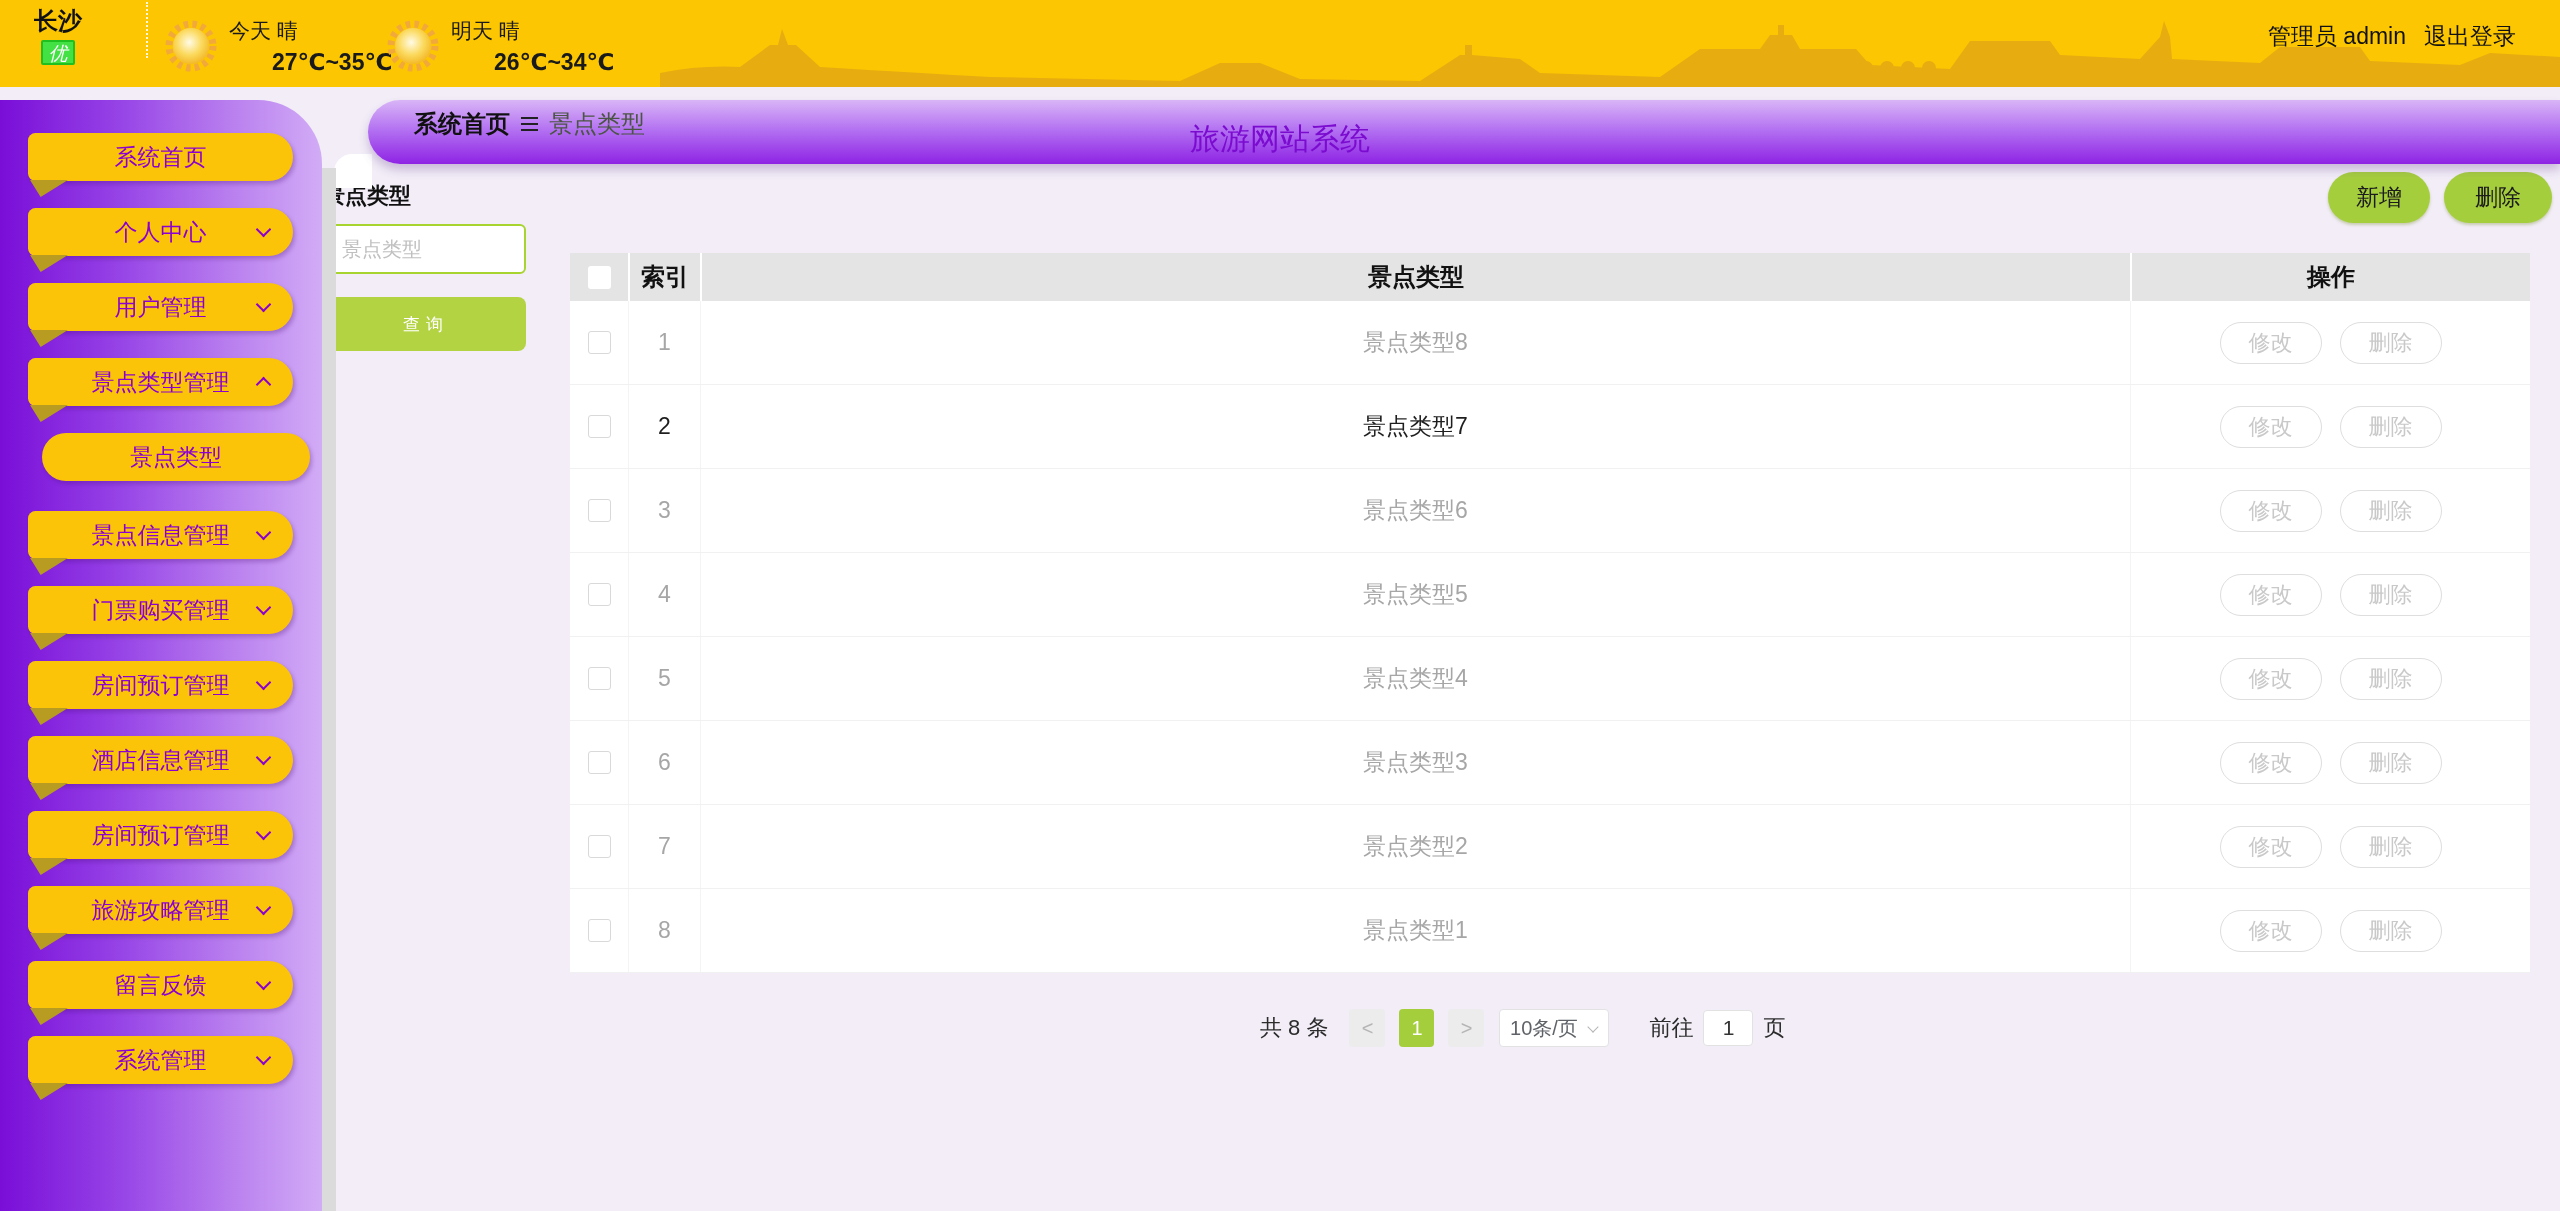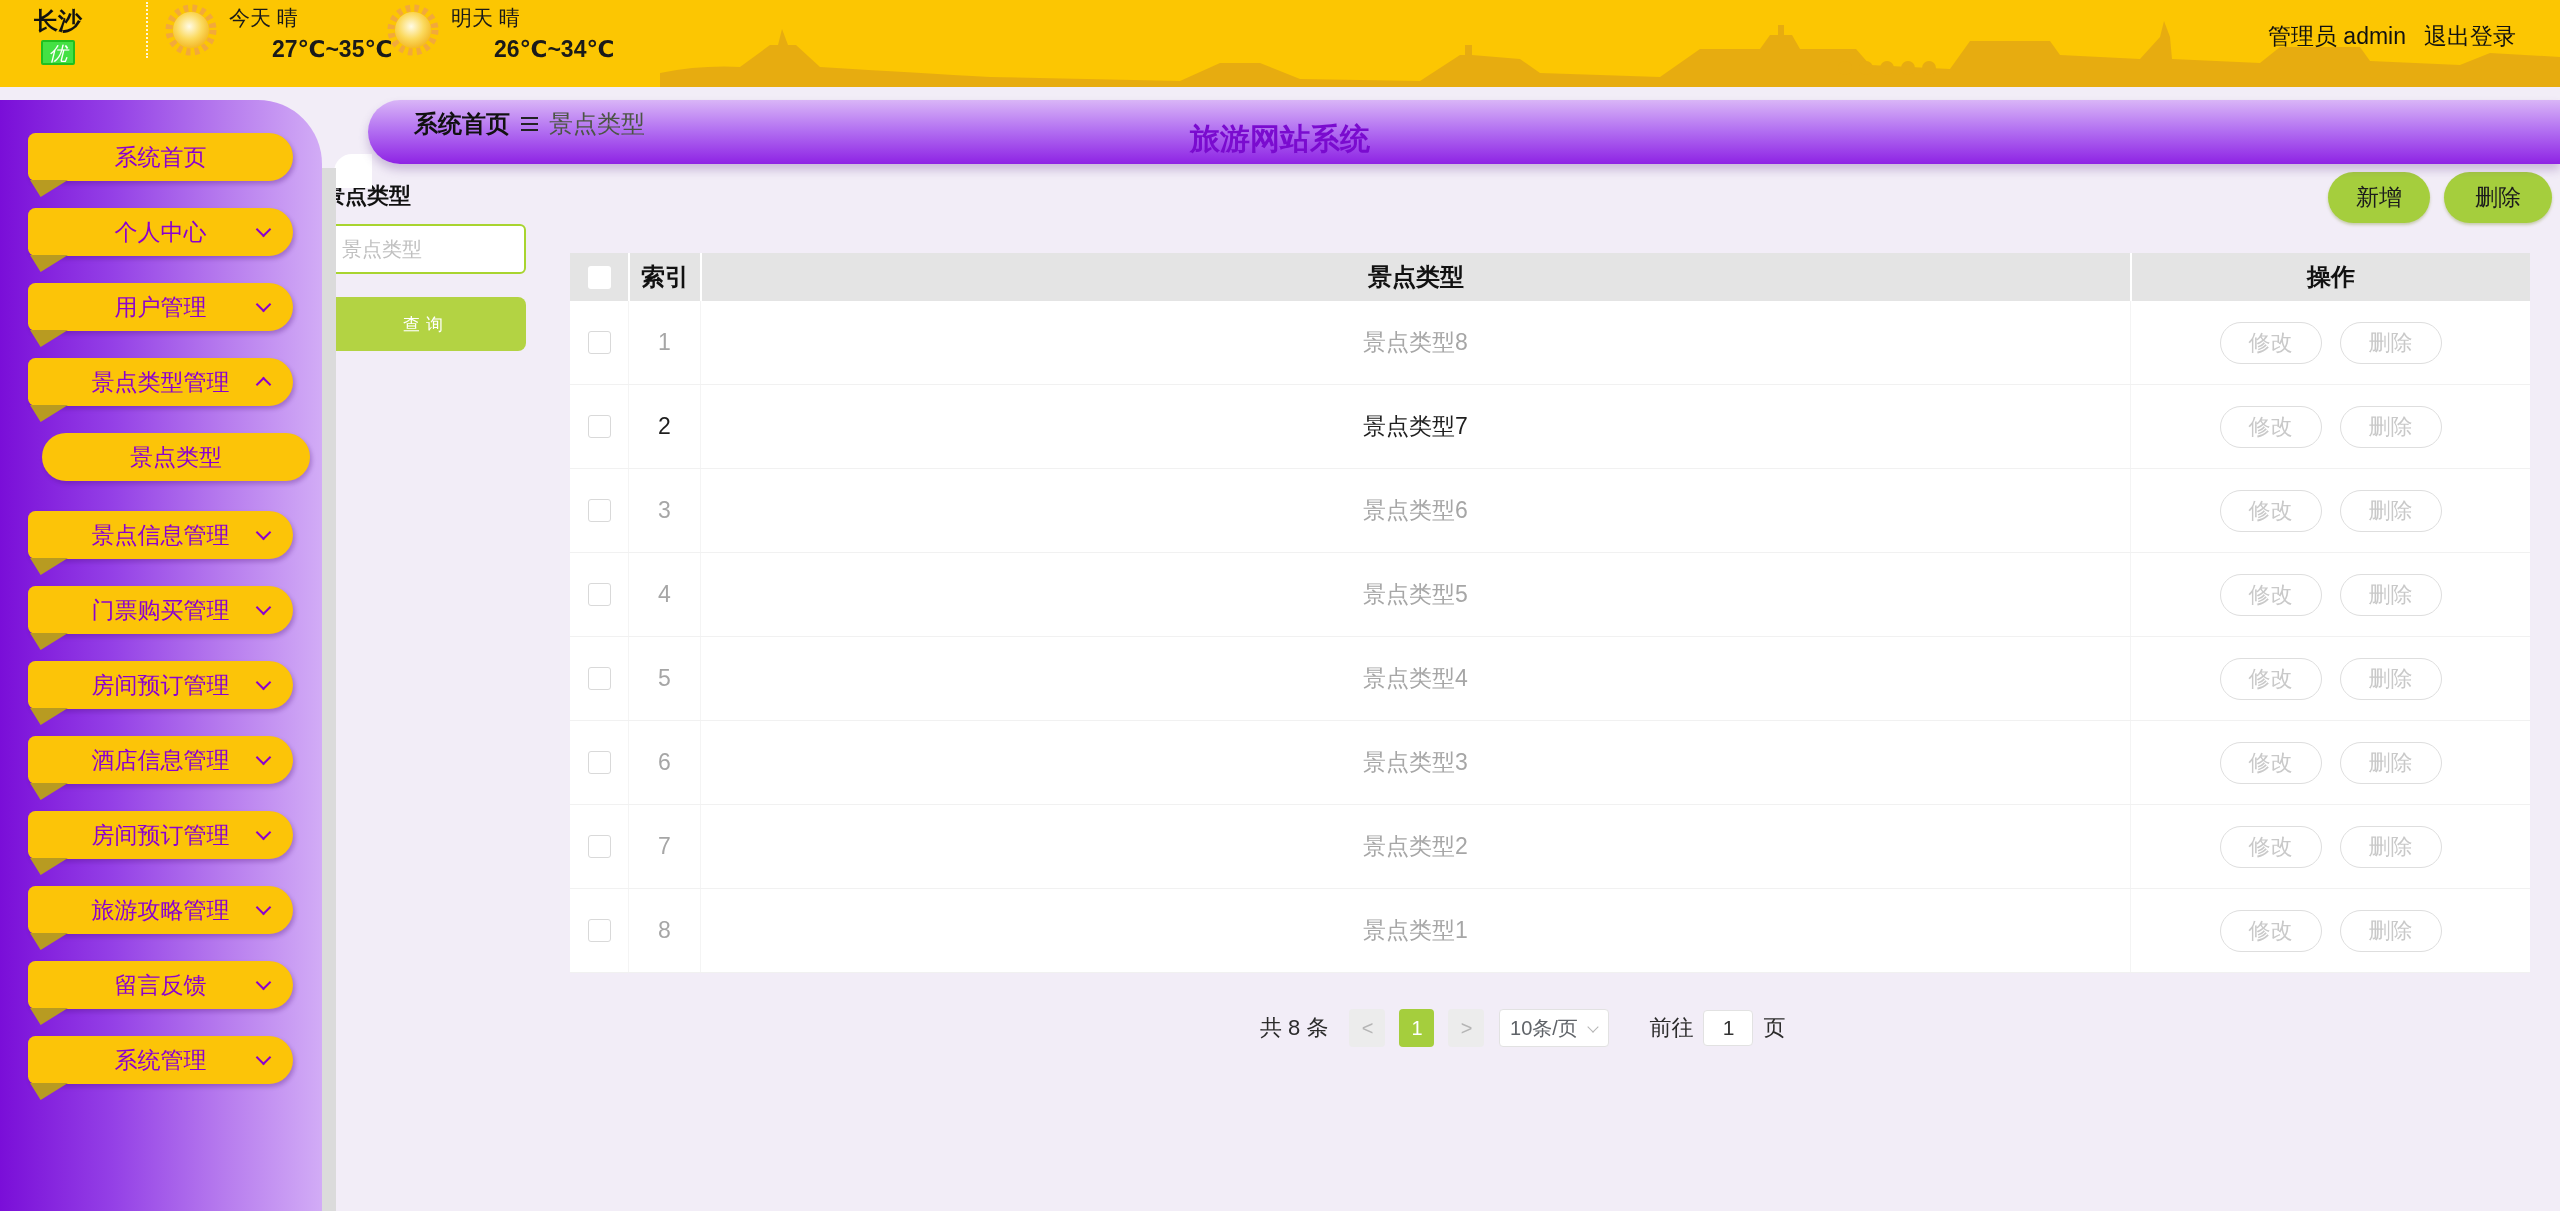--- a/index.html
+++ b/index.html
@@ -11,21 +11,21 @@
   .hdr { position:absolute; left:0; top:0; width:2560px; height:87px;
          background:var(--header-bg,#FCC602); z-index:5; }
   .skyline { position:absolute; left:660px; bottom:0; width:1900px; height:72px; }
   .city-block { position:absolute; left:34px; top:5px; text-align:center; }
   .city { font-size:24px; font-weight:bold; color:#111; }
   .aqi { margin:3px auto 0; width:34px; height:25px; line-height:23px;
          background:var(--aqi-green,#44E144); border:2px solid #1fbf1f; color:#fff;
          font-style:italic; font-size:19px; border-radius:2px; }
   .hdr-divider { position:absolute; left:146px; top:2px; height:56px;
                  border-left:2px dotted rgba(255,255,255,.85); }
-  .weather { position:absolute; top:2px; display:flex; }
+  .weather { position:absolute; top:15px; display:flex; align-items:center; }
   .weather.w1 { left:163px; } .weather.w2 { left:385px; }
   .sun { width:56px; height:56px; margin-right:10px; }
   .w-label { font-size:21px; color:#1a1a1a; margin-top:2px; }
   .w-temp { font-size:23px; font-weight:bold; color:#1a1a1a; margin-top:4px;margin-left:43px; }
   .admin-area { position:absolute; right:44px; top:21px; display:flex; gap:18px;
                 font-size:23px; color:#111; align-items:center; }
   .logout { cursor:pointer; }
 
   
   .sidebar { position:absolute; left:0; top:100px; width:322px; height:1111px;
@@ -59,21 +59,21 @@
               background:linear-gradient(180deg, var(--titlebar-gradient-top,#D9B5F7) 0%,
                          #B26FF1 48%, var(--titlebar-gradient-bottom,#8E23E4) 100%);
               box-shadow:0 6px 10px rgba(110,70,150,.3); }
   .breadcrumb { position:absolute; left:46px; top:8px; display:flex; align-items:center;
                 gap:11px; font-size:24px; }
   .bc-home { color:#111; font-weight:bold; cursor:pointer; }
   .bc-sep { width:17px; height:14px;
             background:repeating-linear-gradient(to bottom,#222 0 2px,transparent 2px 6px); }
   .bc-cur { color:#4b5544; }
   .page-title { position:absolute; left:0; top:19px; width:1824px; text-align:center;
-                font-size:30px; font-weight:700; color:var(--title-text,#7A0BCF); }
+                font-size:30px; font-weight:400; color:var(--title-text,#7A0BCF); }
 
   
   .pill-btn { position:absolute; height:51px; border:none; border-radius:26px;
               background:var(--accent-green,#A5CE3D); color:#1c1c1c; font-size:23px;
               cursor:pointer; box-shadow:0 2px 3px rgba(120,140,40,.35);
               font-family:inherit; }
   .btn-add { left:2328px; top:172px; width:102px; }
   .btn-del { left:2444px; top:172px; width:108px; }
 
   

